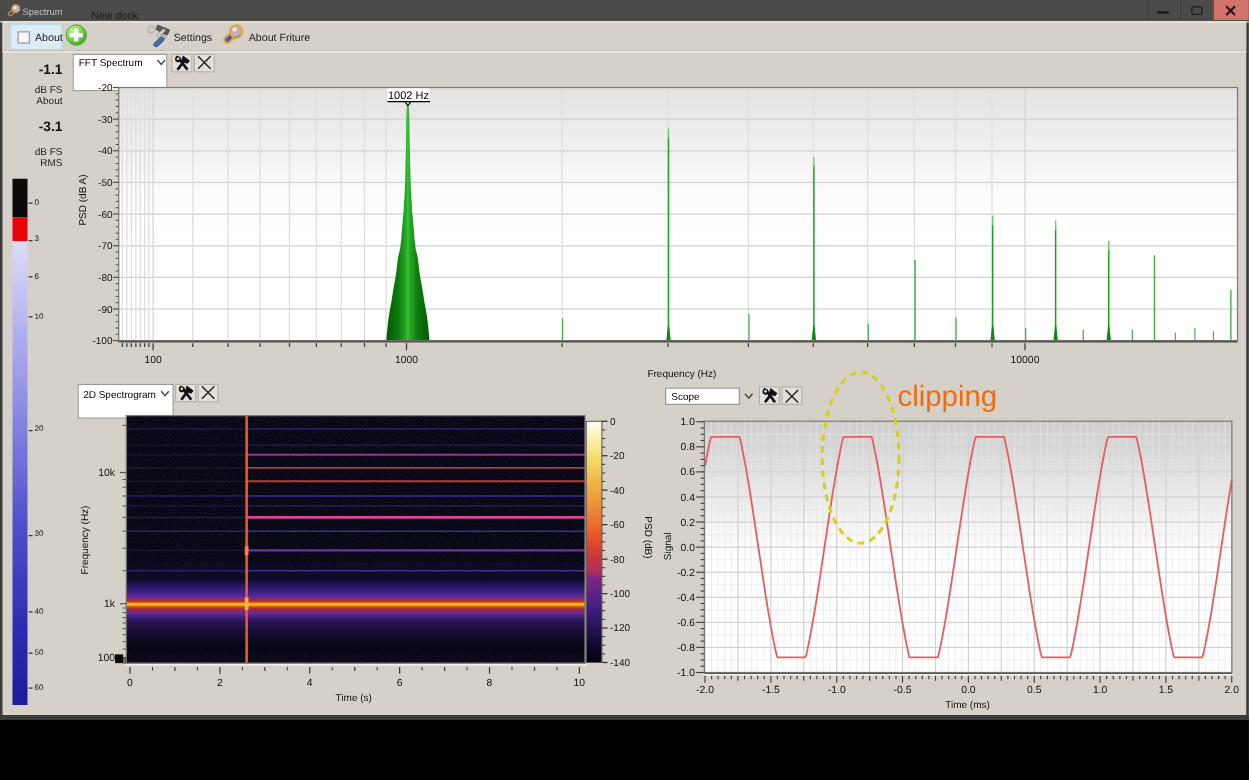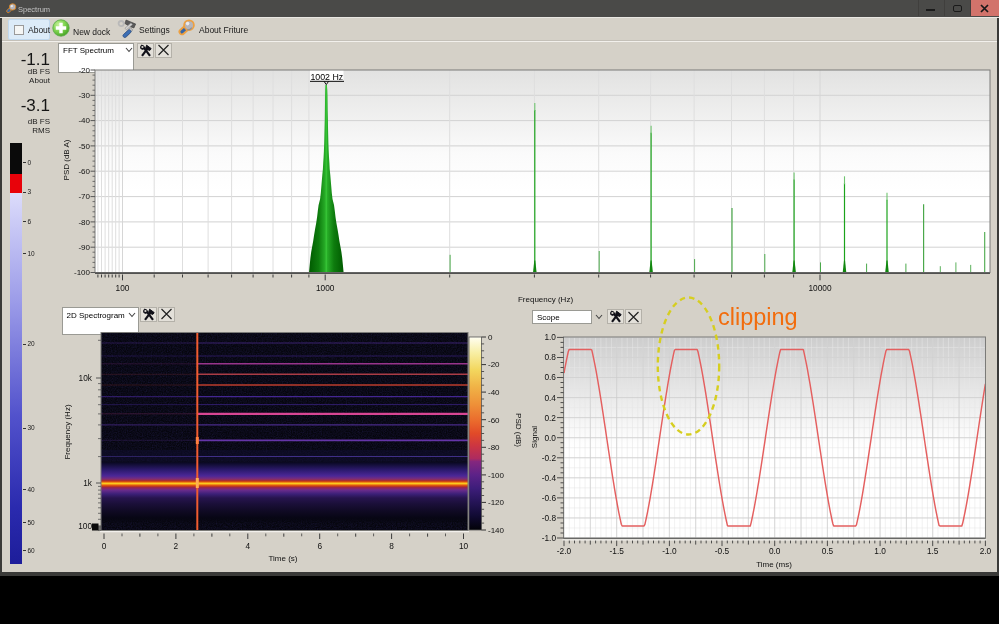--- a/index.html
+++ b/index.html
@@ -7,21 +7,21 @@
 .abs{position:absolute}
 .win{position:absolute;left:0;top:0;width:999px;height:576px;background:#d5d1c8;border-left:2px solid #3a3a38;border-right:2px solid #3a3a38;border-bottom:4px solid #3a3a38}
 .titlebar{position:absolute;left:0;top:0;width:999px;height:17px;background:#4a4a48}
 .titletxt{position:absolute;left:18px;top:4.5px;font-size:7.5px;color:#c2c2c2}
 .wbtn{position:absolute;top:0;height:16px;border-left:1px solid #403f3d}
 .toolbar{position:absolute;left:2px;top:17px;width:995px;height:24px;background:#d5d1c8;border-top:1px solid #e9e7e2}
 .tbtxt{position:absolute;top:7px;font-size:8.5px;color:#1a1a1a}
 .combo{position:absolute;background:#fff;border:1px solid #9a9a94;font-size:8px;color:#000}
 .combotxt{position:absolute;left:4px;top:2.5px}
 .dockbtn{position:absolute;width:17px;height:15px;background:#e3e0d9;border:1px solid #b4b1a9}
-.biglbl{position:absolute;font-weight:normal;font-size:17px;color:#151515;width:50px;text-align:right}
+.biglbl{position:absolute;font-weight:bold;font-size:11px;color:#151515;width:50px;text-align:right}
 .smlbl{position:absolute;font-size:8px;color:#1a1a1a;width:50px;text-align:right}
 .ticklbl{position:absolute;font-size:6.5px;color:#1a1a1a}
 svg{position:absolute;overflow:visible}
 </style></head><body>
 <div class="win"></div>
 
 <div class="titlebar"></div>
 <div style="position:absolute;left:0;top:16.5px;width:999px;height:1.5px;background:#e9e7e2"></div>
 <svg class="abs" style="left:6px;top:3px" width="11" height="11" viewBox="0 0 11 11">
 <rect x="0.6" y="5.6" width="6.4" height="3.0" rx="1.4" transform="rotate(-42 3.5 7.5)" fill="#3566a8" stroke="#d8821f" stroke-width="0.9"></rect>
@@ -45,21 +45,21 @@
 <defs>
       <radialGradient id="gplus" cx="0.35" cy="0.3" r="0.8">
 <stop offset="0" stop-color="#c8f09a"></stop>
         <stop offset="0.5" stop-color="#7ed34f"></stop>
         <stop offset="1" stop-color="#3d9b1e"></stop>
       </radialGradient>
     </defs>
 <circle cx="9" cy="9" r="8.2" fill="url(#gplus)" stroke="#58a845" stroke-width="0.8"></circle>
 <path d="M9 3.8 V14.2 M3.8 9 H14.2" stroke="#fff" stroke-width="3.4"></path>
 </svg>
-<div class="tbtxt" style="left:73px;top:27px">New dock</div>
+<div class="tbtxt" style="left:73px;top:7px">New dock</div>
 <svg class="abs" style="left:116px;top:18px" width="23" height="21" viewBox="0 0 23 21">
 <circle cx="5.2" cy="5.6" r="2.6" fill="none" stroke="#b9b9b9" stroke-width="1.8"></circle>
 <rect x="3" y="8" width="3.4" height="9" rx="1.4" transform="rotate(-45 4.7 12.5)" fill="#bfbfbf" stroke="#8a8a8a" stroke-width="0.5" opacity="0"></rect>
 <g>
 <rect x="10.2" y="9.2" width="3.6" height="11" rx="1.5" transform="rotate(42 12 14.7)" fill="#c4c4c4" stroke="#8d8d8d" stroke-width="0.7"></rect>
 <path d="M9.5 2.6 L19.6 5.2 L18.4 9.4 L14.8 8.6 L11.8 7.6 L9.0 6.2 Z" transform="rotate(8 14 6)" fill="#5a5a5a" stroke="#3f3f3f" stroke-width="0.6"></path>
 </g>
 <g>
 <rect x="9.3" y="10.8" width="3.4" height="9.6" rx="1.6" transform="rotate(48 11 15.6)" fill="#3d6fb4" stroke="#2a4e85" stroke-width="0.7"></rect>
 <rect x="11.6" y="4.4" width="2.2" height="8" transform="rotate(48 12.7 8.4)" fill="#d2d2d2" stroke="#909090" stroke-width="0.6"></rect>

